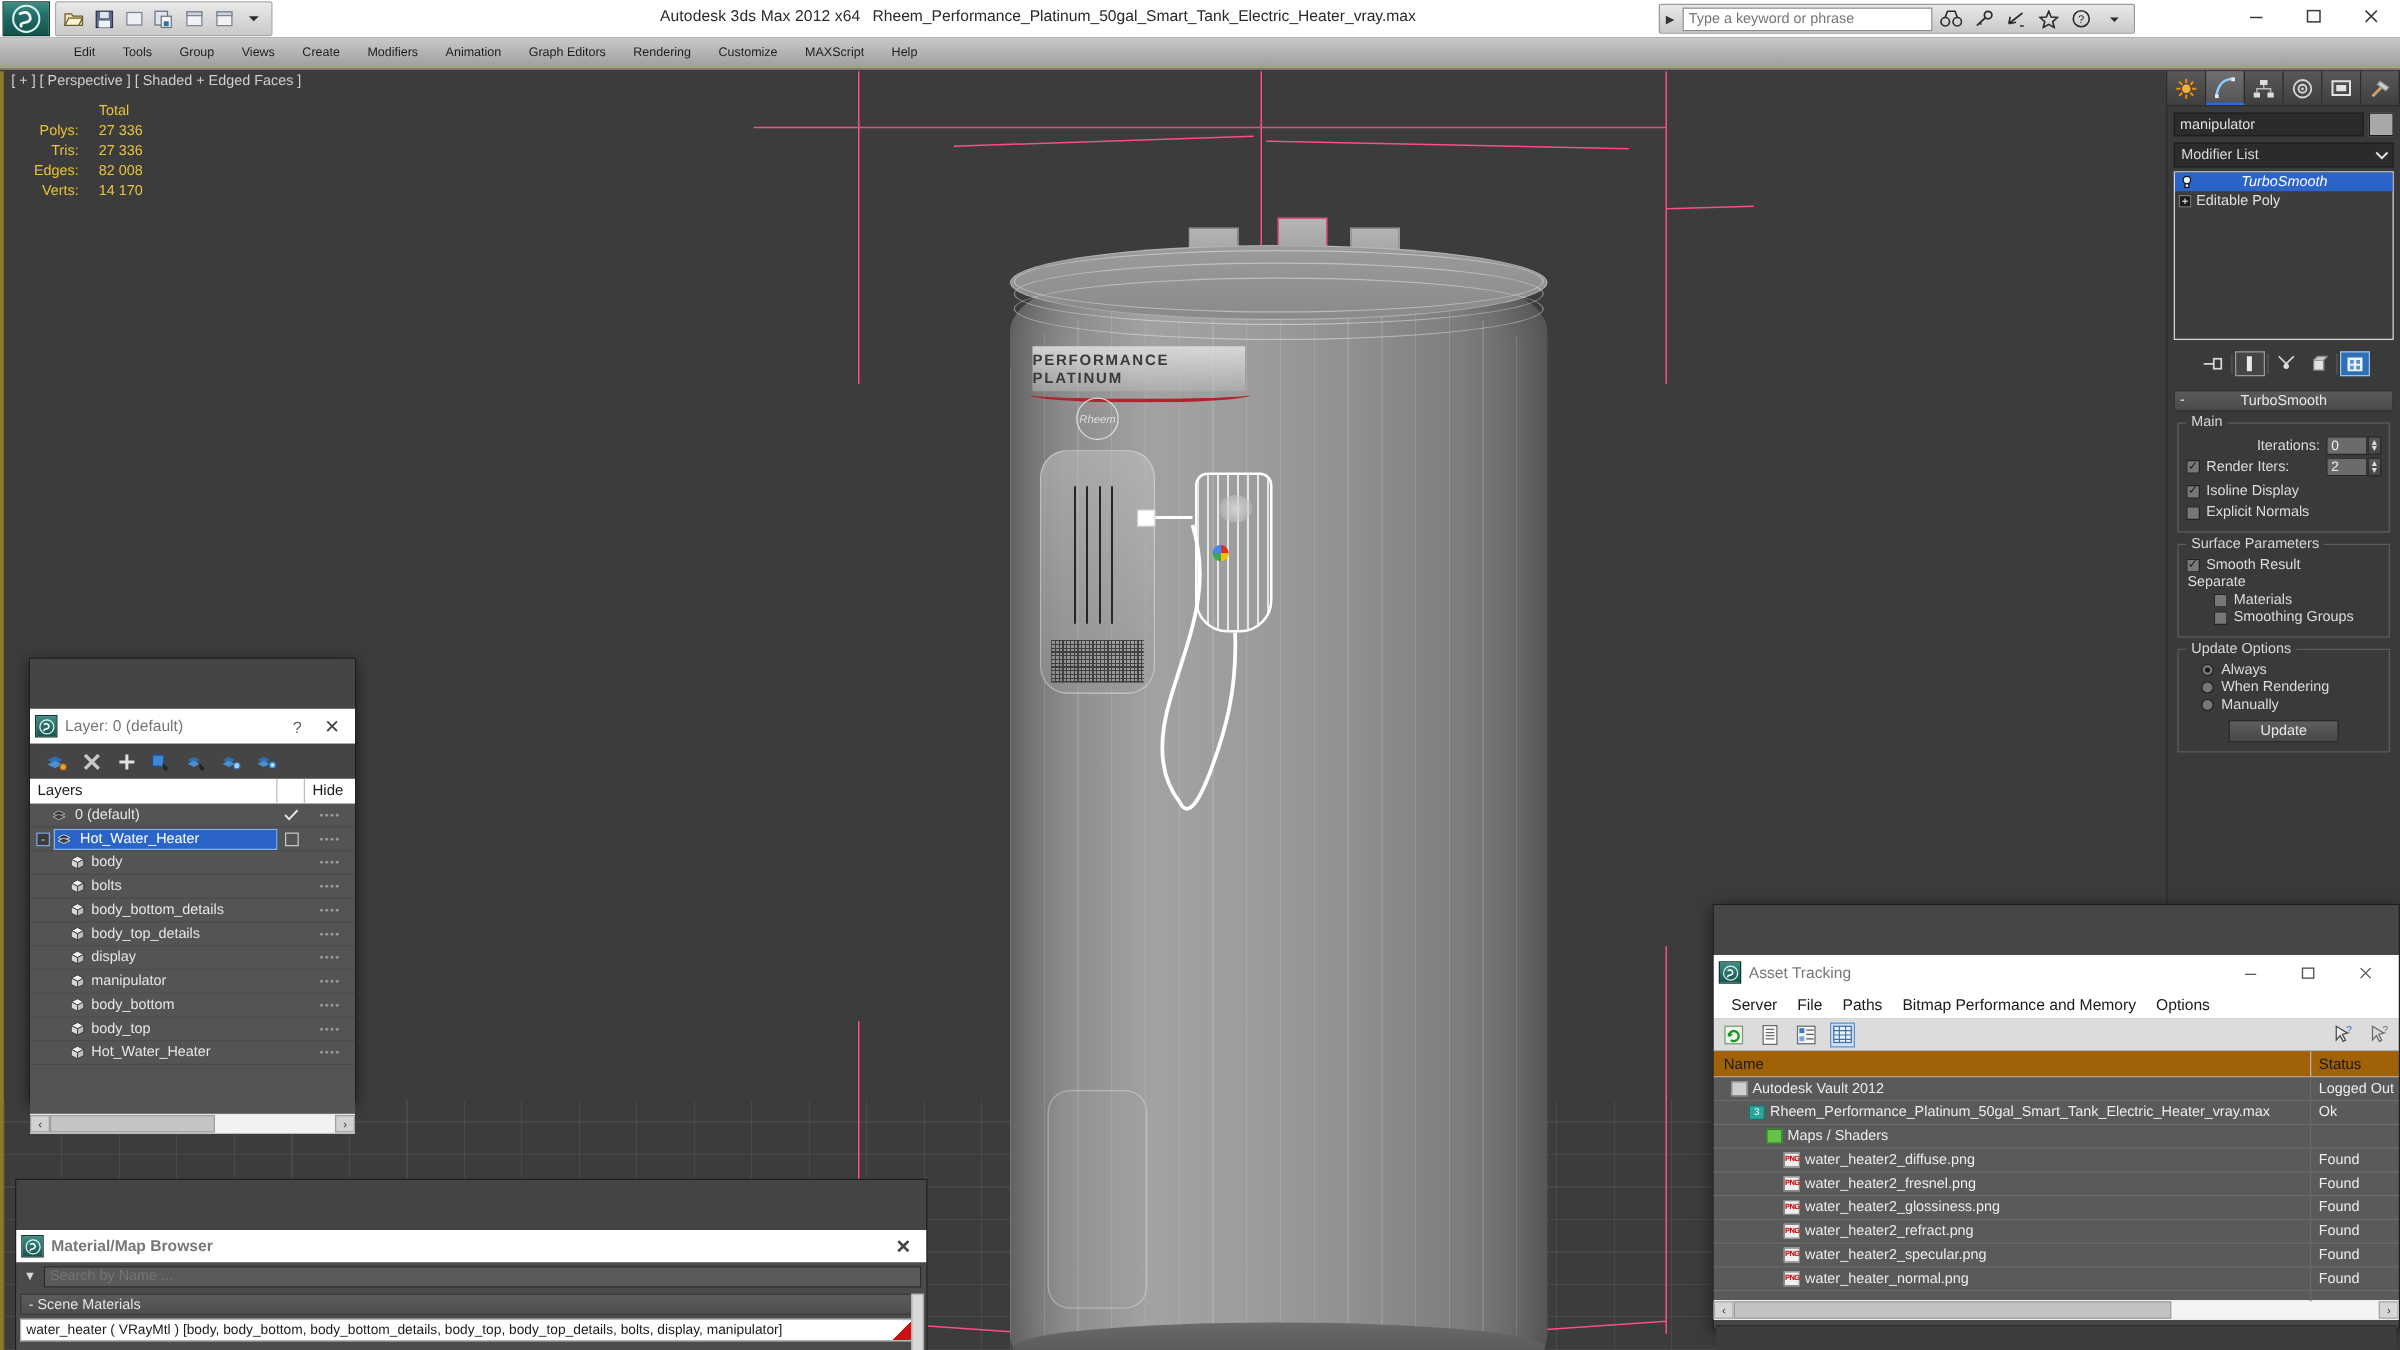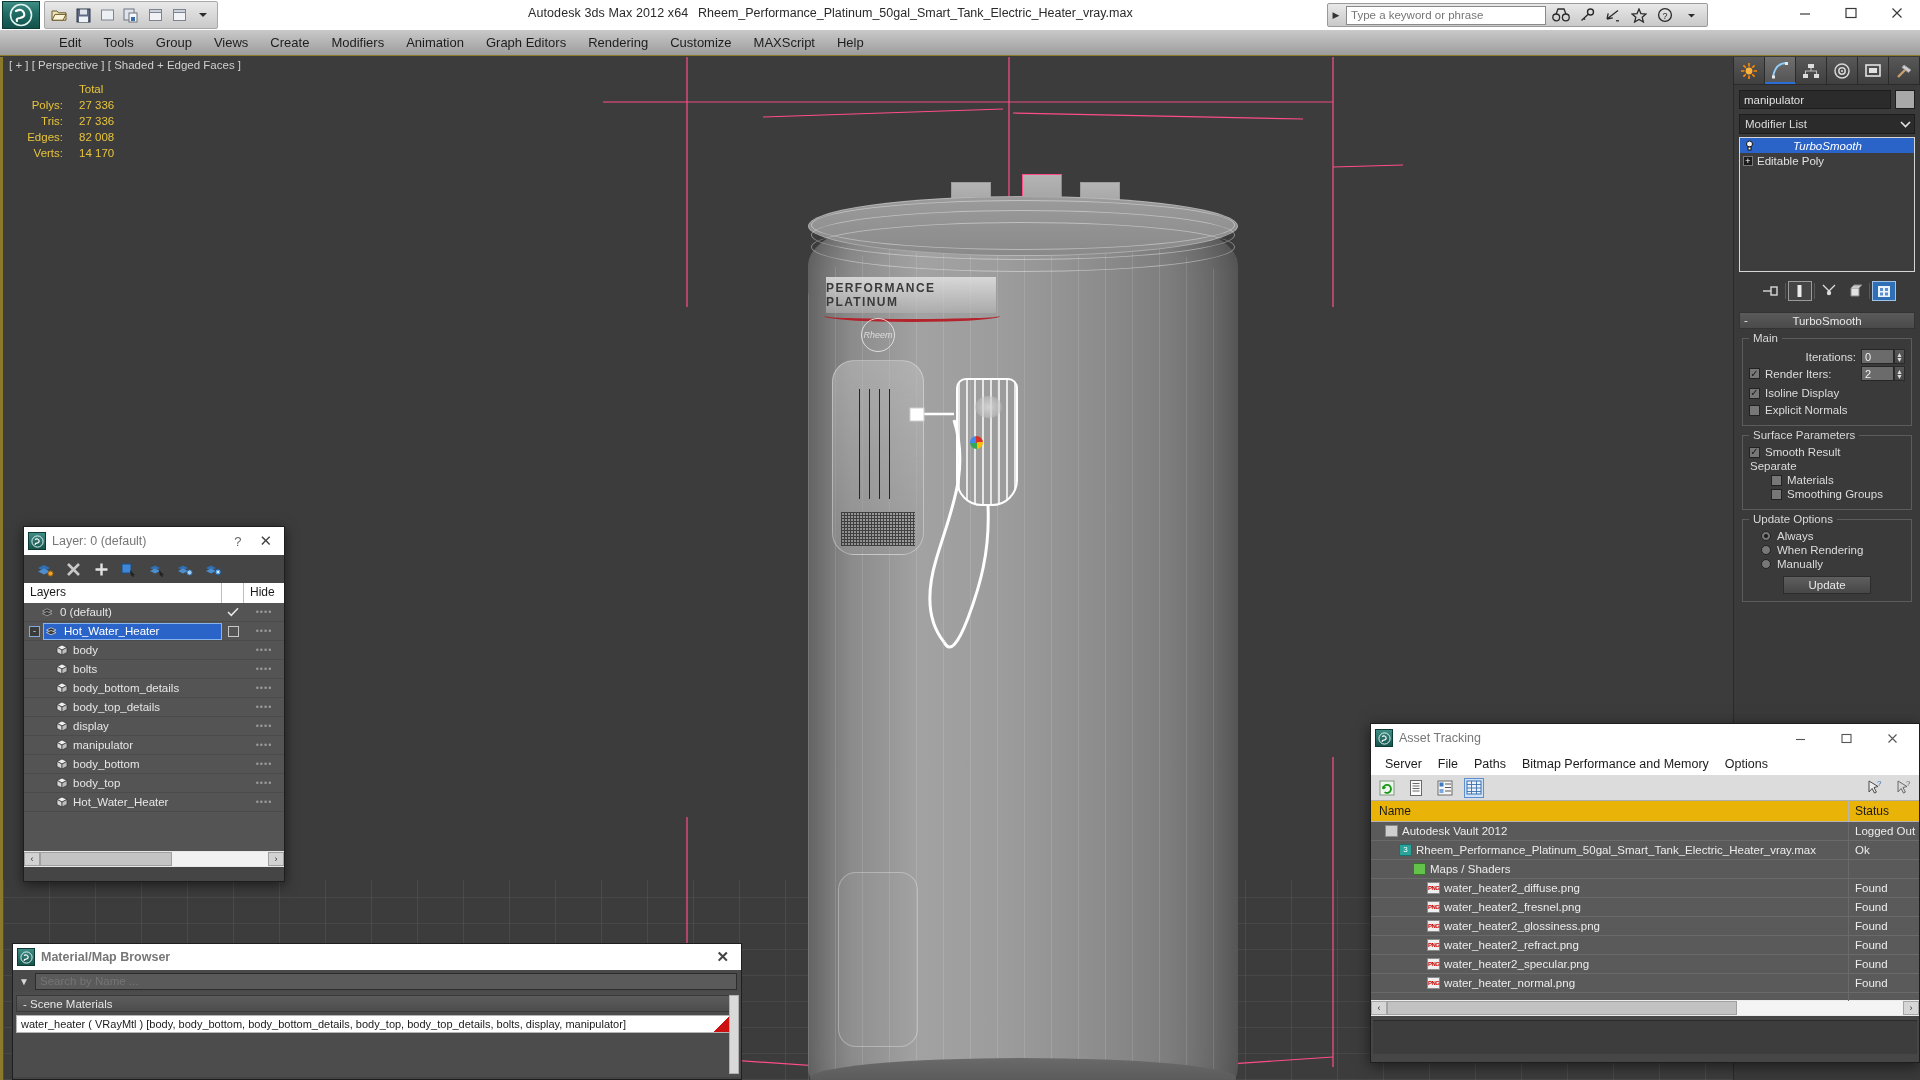--- a/index.html
+++ b/index.html
@@ -31,21 +31,21 @@
   .tbicon{ width:22px; height:20px; display:flex; align-items:center; justify-content:center; }
   .winbtns{ position:absolute; right:0; top:0; width:200px; height:30px; display:flex;
     align-items:flex-start; justify-content:flex-end; }
   .winbtn{ width:46px; height:26px; display:flex; align-items:center; justify-content:center;
     color:#333; }
 
   
   .menubar{ position:absolute; left:0; top:30px; width:1920px; height:26px;
     background:linear-gradient(180deg,#c9c9c9 0%,#b3b3b3 50%,#9c9c9c 100%);
     border-bottom:1px solid #8a7a2a; display:flex; align-items:center; padding-left:48px; }
-  .menubar .mi{ padding:3px 11px; font-size:13px; color:#1d1d1d; }
+  .menubar .mi{ padding:3px 11px; font-size:10px; color:#1d1d1d; }
 
   
   .viewport{ position:absolute; left:0; top:57px; width:1733px; height:1023px;
     background:#3c3c3c; border-left:3px solid #8a7a2a; overflow:hidden; }
   .vp-label{ position:absolute; left:6px; top:2px; font-size:11.5px; color:#cfcfcf; }
   .vp-stats{ position:absolute; left:14px; top:24px; font-size:11.5px; color:#e8c43c;
     line-height:16px; }
   .vp-stats table{ border-collapse:collapse; }
   .vp-stats td{ padding:0 6px 0 0; font-size:11.5px; color:#e8c43c; white-space:nowrap;}
   .vp-stats td.lbl{ text-align:right; width:52px; }
@@ -171,21 +171,21 @@
   .rad{ width:10px; height:10px; border:1px solid #222; background:#777; border-radius:50%;
     display:inline-flex; align-items:center; justify-content:center; margin-right:6px; }
   .rad .dot{ width:4px; height:4px; border-radius:50%; background:#1a1a1a; }
   .updbtn{ margin:6px auto 0 auto; width:88px; height:18px;
     background:linear-gradient(180deg,#5e5e5e,#474747); border:1px solid #2c2c2c;
     display:flex; align-items:center; justify-content:center; font-size:11.5px; color:#e8e8e8; }
 
   
   .layerdlg{ position:absolute; left:23px; top:526px; width:262px; height:356px;
     background:#454545; border:1px solid #1e1e1e; box-shadow:0 3px 12px rgba(0,0,0,.55); }
-  .dlg-title{ height:28px; background:#ffffff; display:flex; align-items:center; padding:0 4px; }
+  .dlg-title{ height:28px; background:#ffffff; display:flex; align-items:center; padding:0 4px;margin-top:40px; }
   .dlg-title .t{ margin-left:6px; font-size:12.5px; color:#777; }
   .dlg-title .sp{ flex:1; }
   .dlg-title .q{ color:#666; font-size:13px; padding:0 10px; }
   .dlg-title .x{ color:#444; font-size:15px; padding:0 8px; }
   .dlgicon{ width:18px; height:18px; background:linear-gradient(180deg,#3f8d85,#17544e);
     border:1px solid #0c3b36; display:flex; align-items:center; justify-content:center; }
   .layer-tb{ height:28px; background:#454545; display:flex; align-items:center; gap:10px;
     padding-left:12px; }
   .ltb{ width:18px; height:18px; display:flex; align-items:center; justify-content:center; }
   .lyr-hdr{ display:flex; height:20px; background:#fff; color:#1b1b1b; font-size:12px; }
@@ -238,21 +238,21 @@
     background:#464646; border:1px solid #1e1e1e; box-shadow:0 3px 14px rgba(0,0,0,.55); }
   .asset .dlg-title{ height:28px; }
   .asset-menubar{ height:23px; background:#fff; display:flex; align-items:center;
     padding-left:6px; font-size:12.5px; color:#1b1b1b; }
   .asset-menubar span{ padding:2px 8px; }
   .asset-tb{ height:26px; background:#dcdcdc; display:flex; align-items:center;
     padding:0 6px; gap:9px; border-bottom:1px solid #aeaeae; }
   .atb{ width:20px; height:20px; display:flex; align-items:center; justify-content:center;
     background:#dcdcdc; }
   .atb.sel{ background:#cfe2f7; border:1px solid #5b8fd0; }
-  .asset-grid-hdr{ display:flex; height:21px; background:#eab308; color:#1a1a1a;
+  .asset-grid-hdr{ display:flex; height:21px; background:#a16207; color:#1a1a1a;
     font-size:12px; border-bottom:1px solid #b5b5b5; }
   .asset-grid-hdr .n{ flex:1; padding:3px 0 0 8px; border-right:1px solid #b5b5b5; }
   .asset-grid-hdr .s{ width:70px; padding:3px 0 0 6px; }
   .asset-rows{ height:178px; background:#5a5a5a; }
   .arow{ display:flex; height:19px; border-bottom:1px solid #6a6a6a; font-size:11.5px;
     color:#ececec; align-items:center; }
   .arow .n{ flex:1; display:flex; align-items:center; gap:4px; overflow:hidden;
     white-space:nowrap; border-right:1px solid #6a6a6a; height:19px; }
   .arow .s{ width:70px; padding-left:6px; }
   .pngicon{ width:13px; height:12px; background:#efefef; border:1px solid #8a8a8a;

